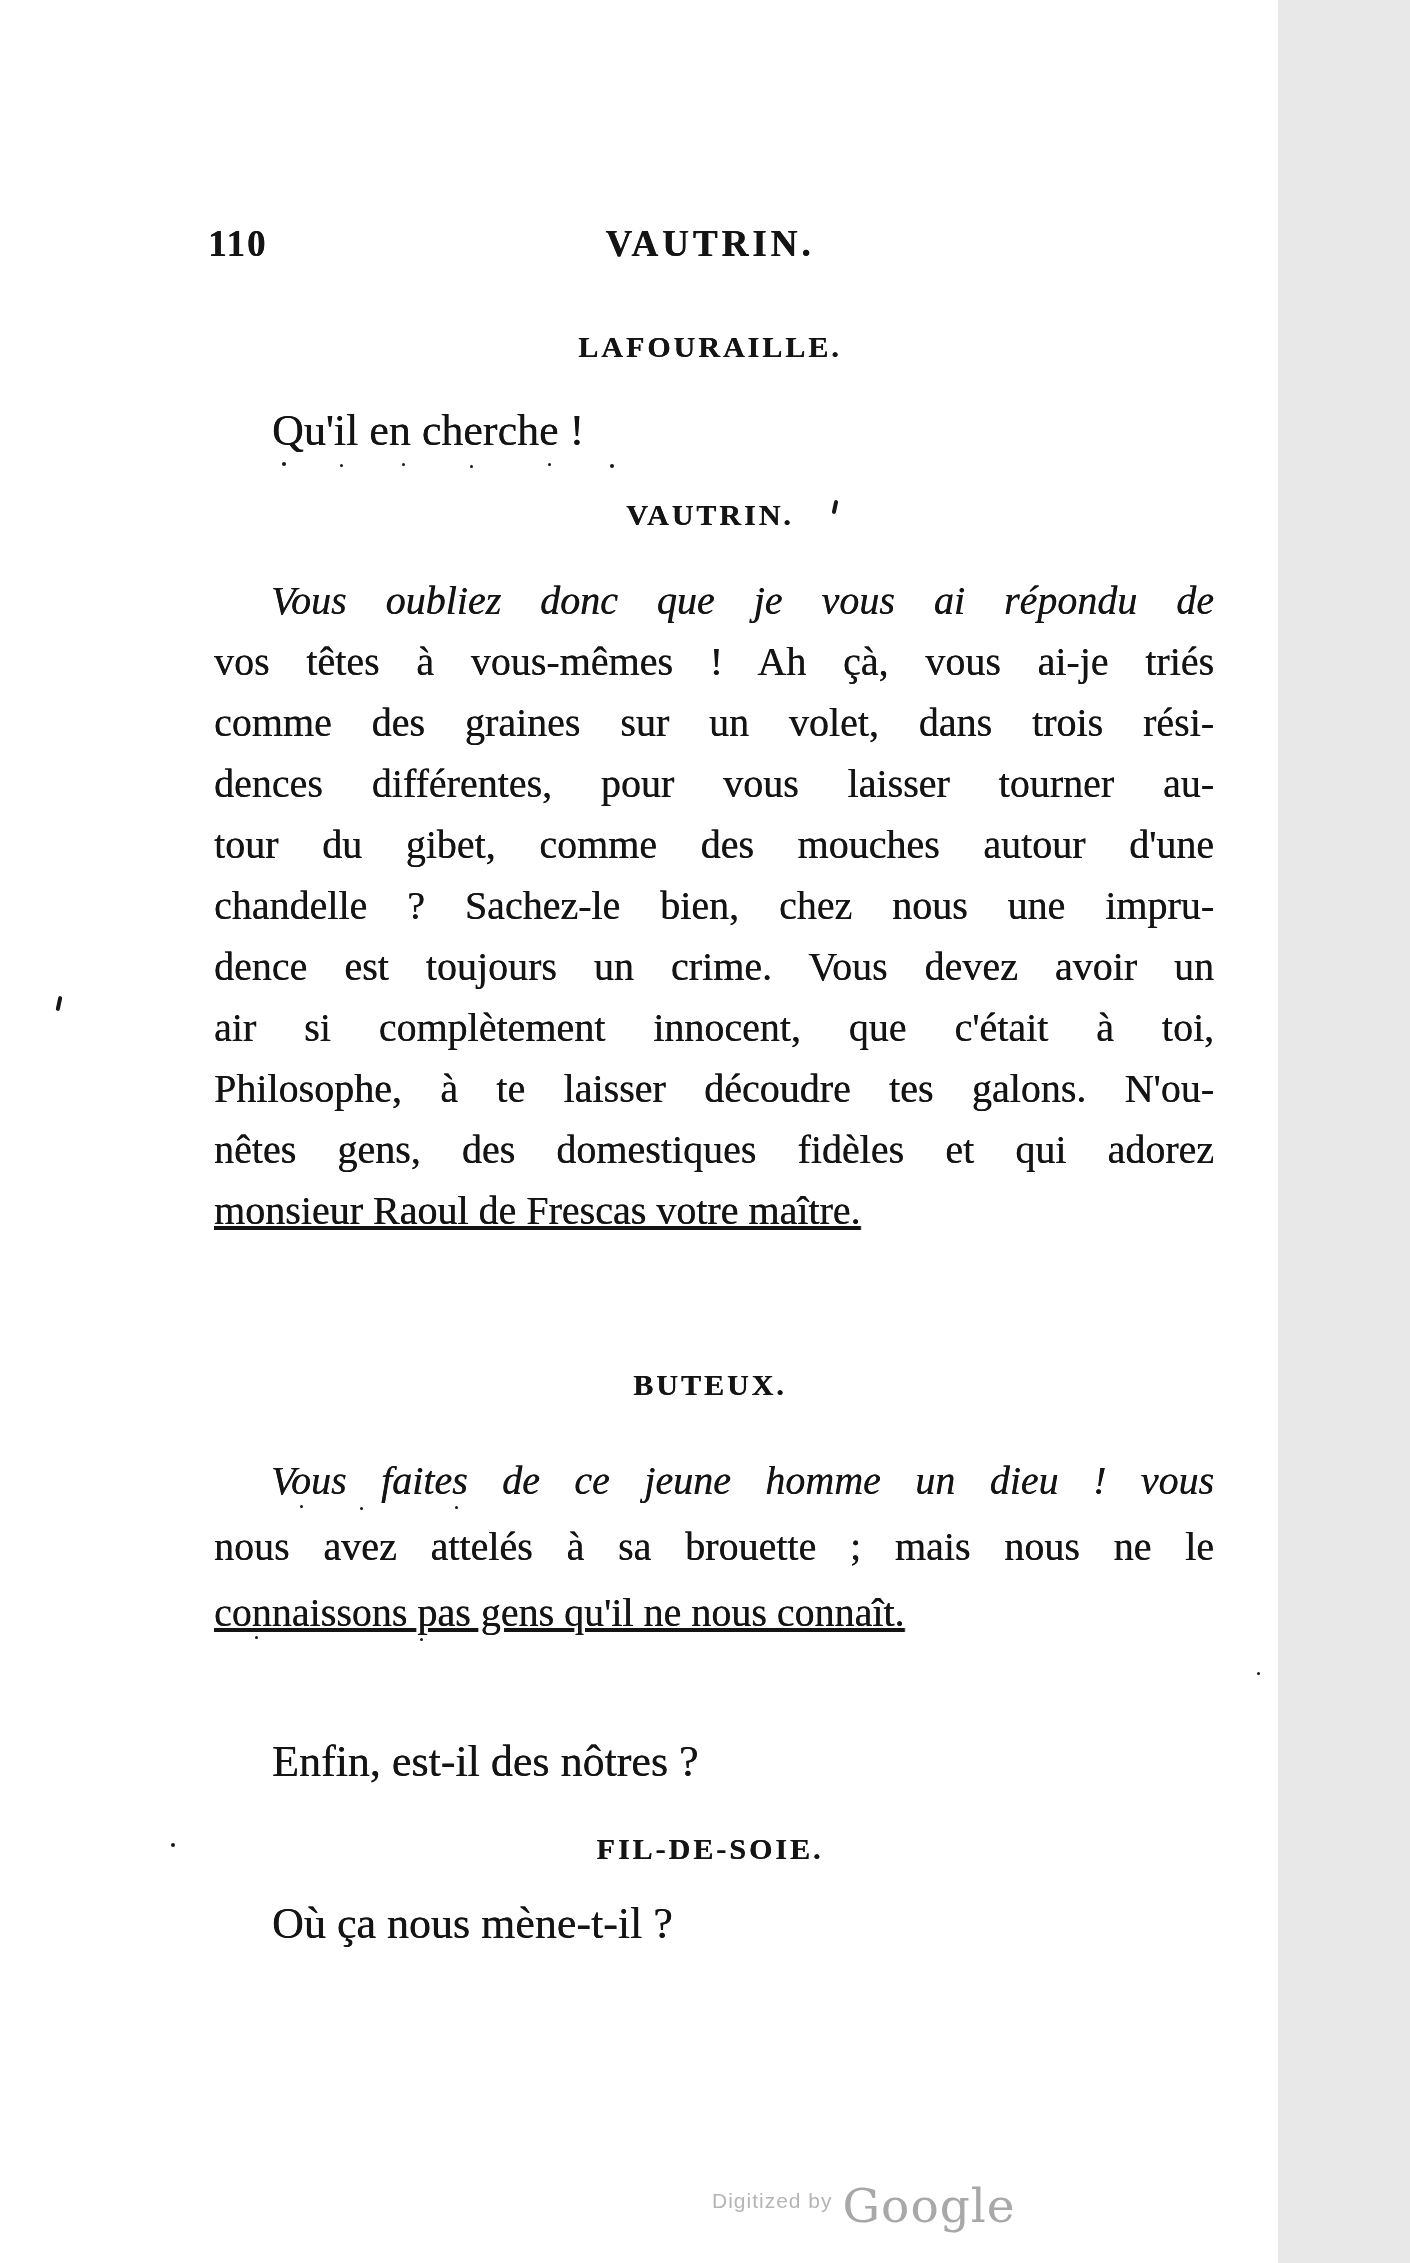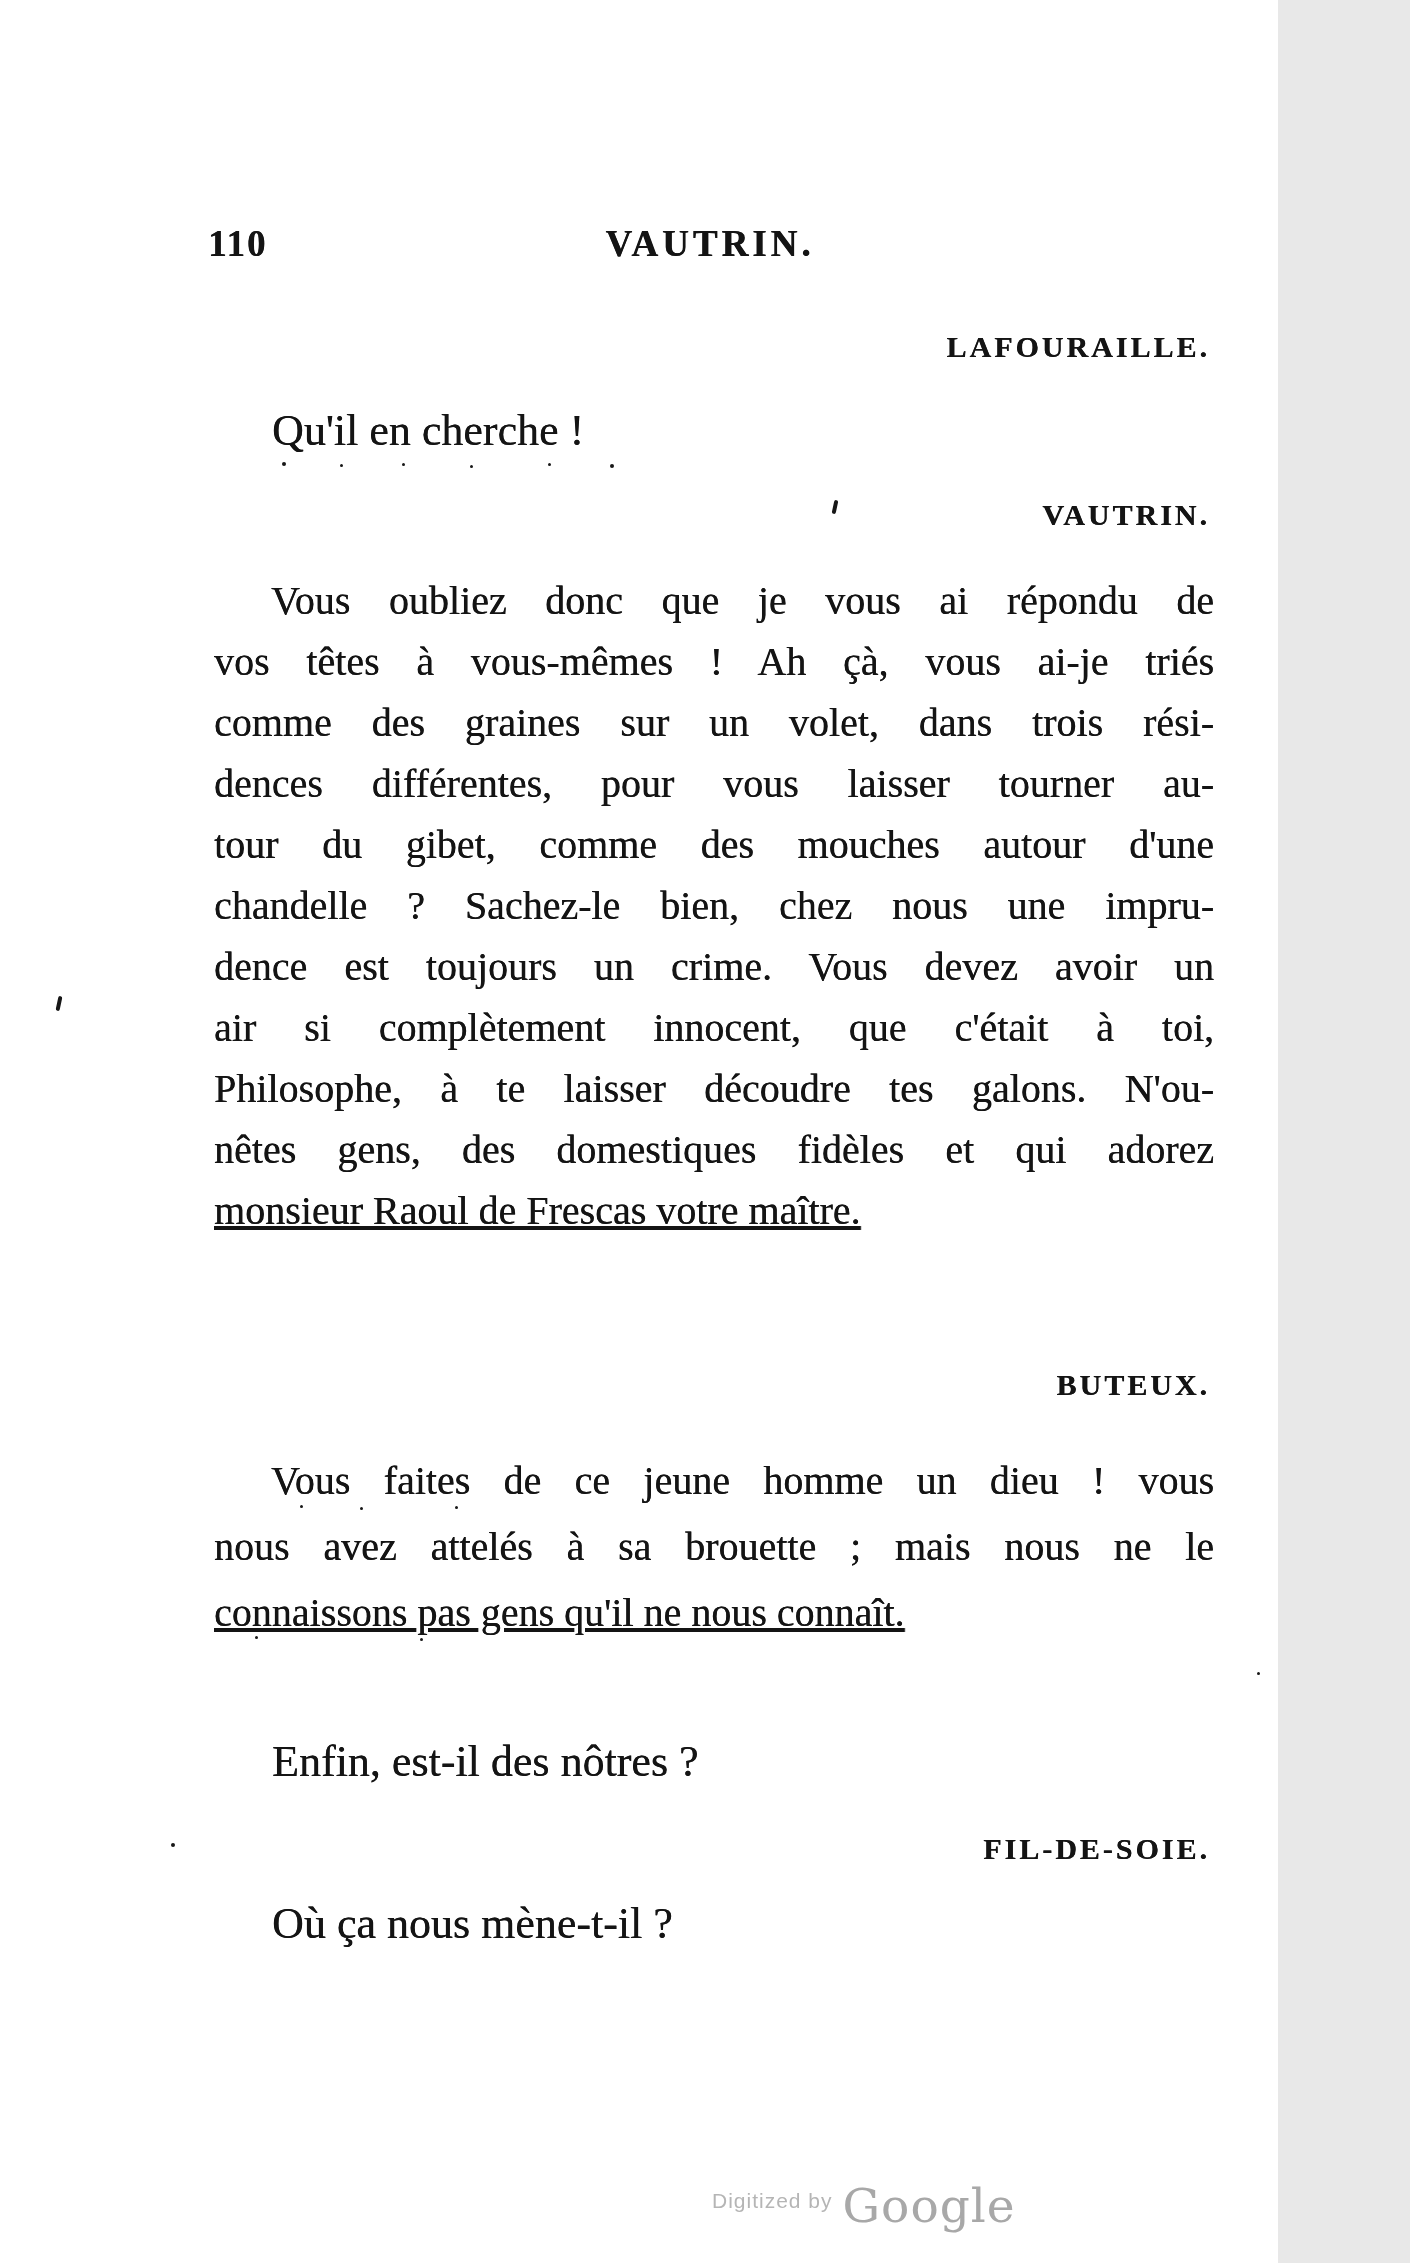--- a/index.html
+++ b/index.html
@@ -18,36 +18,36 @@
     text-shadow:0.4px 0 0 currentColor;
   }
   .running-title{
     position:absolute;left:210px;top:222px;width:1000px;
     text-align:center;font-size:37px;font-weight:bold;letter-spacing:4px;
     text-shadow:0.4px 0 0 currentColor;
   }
   
   .speaker{
     position:absolute;left:210px;width:1000px;
-    text-align:right;
+    text-align:center;
     font-size:30px;font-weight:bold;letter-spacing:3px;
     text-shadow:0.3px 0 0 currentColor;
   }
   
   .speech{
     position:absolute;left:214px;width:1000px;
     font-size:40px;line-height:61px;
     text-shadow:0.35px 0 0 currentColor;
   }
   .speech .ln{
     text-align:justify;
     text-align-last:justify;
     white-space:nowrap;
   }
-  .speech .ln.first{text-indent:57px;}
+  .speech .ln.first{text-indent:57px;font-style:italic;}
   .speech .ln.last{text-align-last:left;text-decoration:underline;}
   .speech.single{text-indent:58px;font-size:44px;line-height:52px;}
   .speech.buteux .ln{line-height:66px;}
   
   .watermark{
     position:absolute;left:712px;top:2178px;
     white-space:nowrap;
   }
   .wm-prefix{
     font-family:"Liberation Sans", sans-serif;

